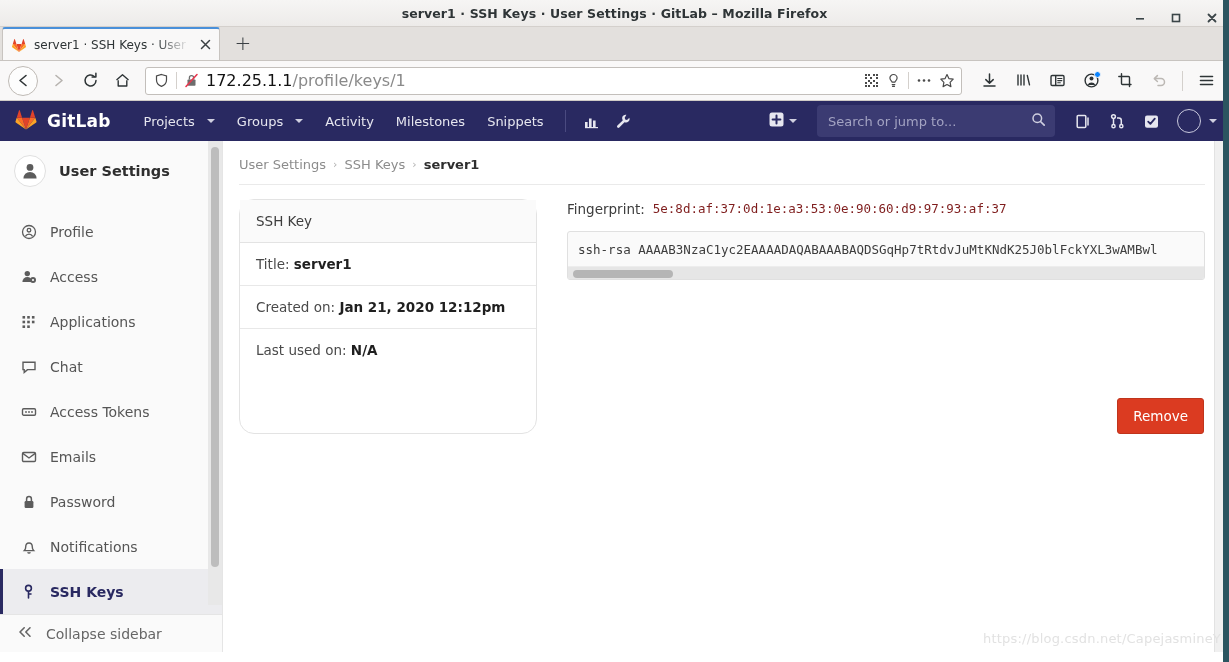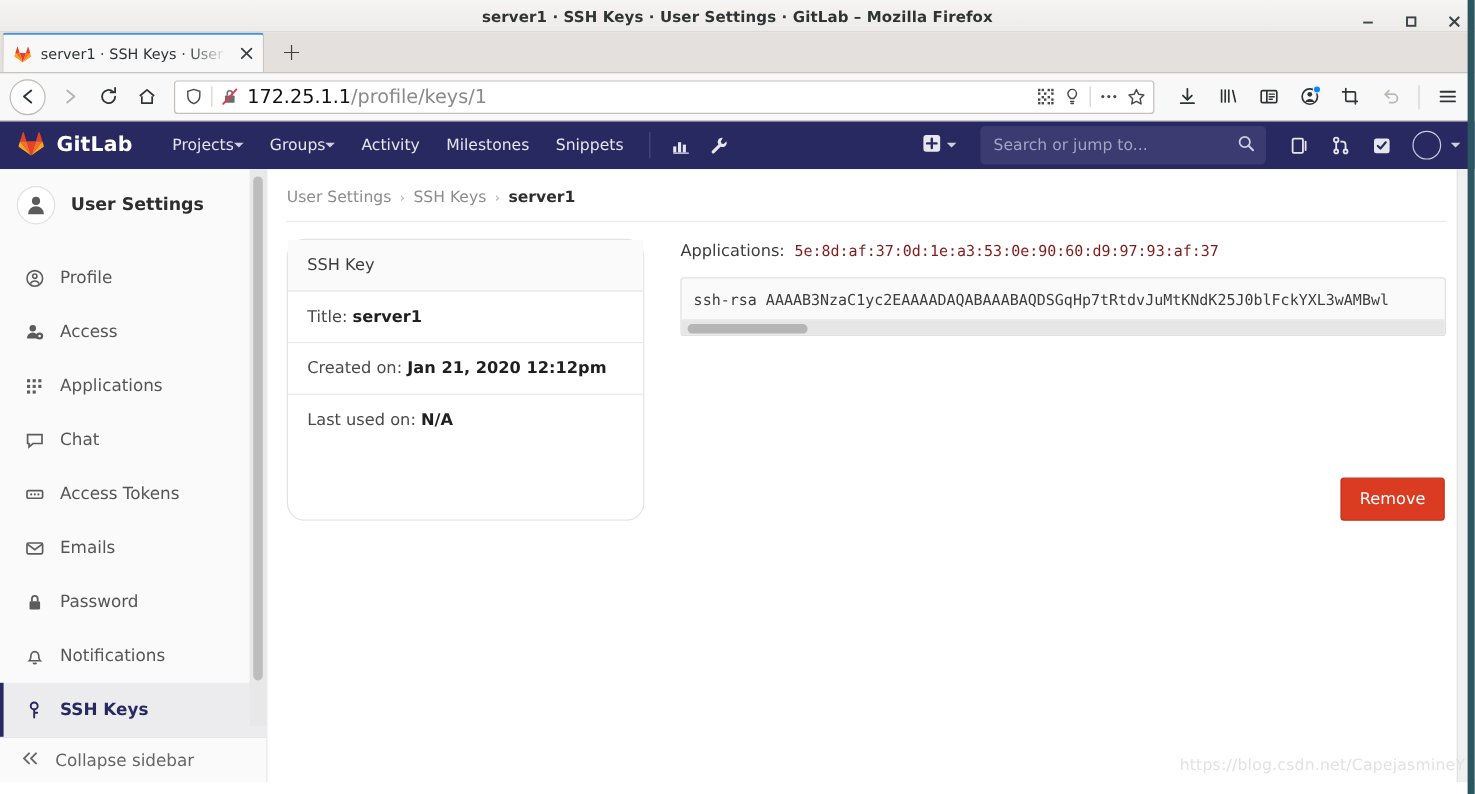--- a/index.html
+++ b/index.html
@@ -140,21 +140,21 @@
   .gl-nav {
     height: 40px; background: #292961;
     display: flex; align-items: center;
     padding-left: 14px;
   }
   .gl-logo { display: flex; align-items: center; gap: 9px; margin-right: 22px; }
   .gl-logo-text { color: #fff; font-size: 17px; font-weight: bold; letter-spacing: 0.2px; }
   .gl-menu { display: flex; align-items: center; gap: 0; }
   .gl-menu-item {
     color: #e6e6ef; font-size: 13px; padding: 0 11px; height: 40px;
-    display: flex; align-items: center; gap: 0; white-space: nowrap;
+    display: flex; align-items: center; gap: 12px; white-space: nowrap;
   }
   .caret { border-left: 4px solid transparent; border-right: 4px solid transparent; border-top: 4px solid #cfcfe0; display:inline-block; }
   .gl-nav-sep { width: 1px; height: 22px; background: #4a4a80; margin: 0 10px; }
   .gl-icon-btn {
     width: 32px; height: 40px; display: flex; align-items: center; justify-content: center;
     color: #e6e6ef;
   }
   .gl-nav-right {
     margin-left: auto; display: flex; align-items: center; padding-right: 12px; gap: 2px;
   }
@@ -726,21 +726,21 @@
               <b>Jan 21, 2020 12:12pm</b>
             </div>
             <div class="card-row">
               <span>Last used on:</span>
               <b>N/A</b>
             </div>
           </div>
 
           <div class="right-col">
             <div class="fp-line">
-              <span>Applications:</span>
+              <span>Fingerprint:</span>
               <span class="fp-val">5e:8d:af:37:0d:1e:a3:53:0e:90:60:d9:97:93:af:37</span>
             </div>
 
             <div class="keybox">
               <div class="keybox-text">ssh-rsa AAAAB3NzaC1yc2EAAAADAQABAAABAQDSGqHp7tRtdvJuMtKNdK25J0blFckYXL3wAMBwl</div>
               <div class="keybox-sb">
                 <div class="keybox-thumb"></div>
               </div>
             </div>
 

